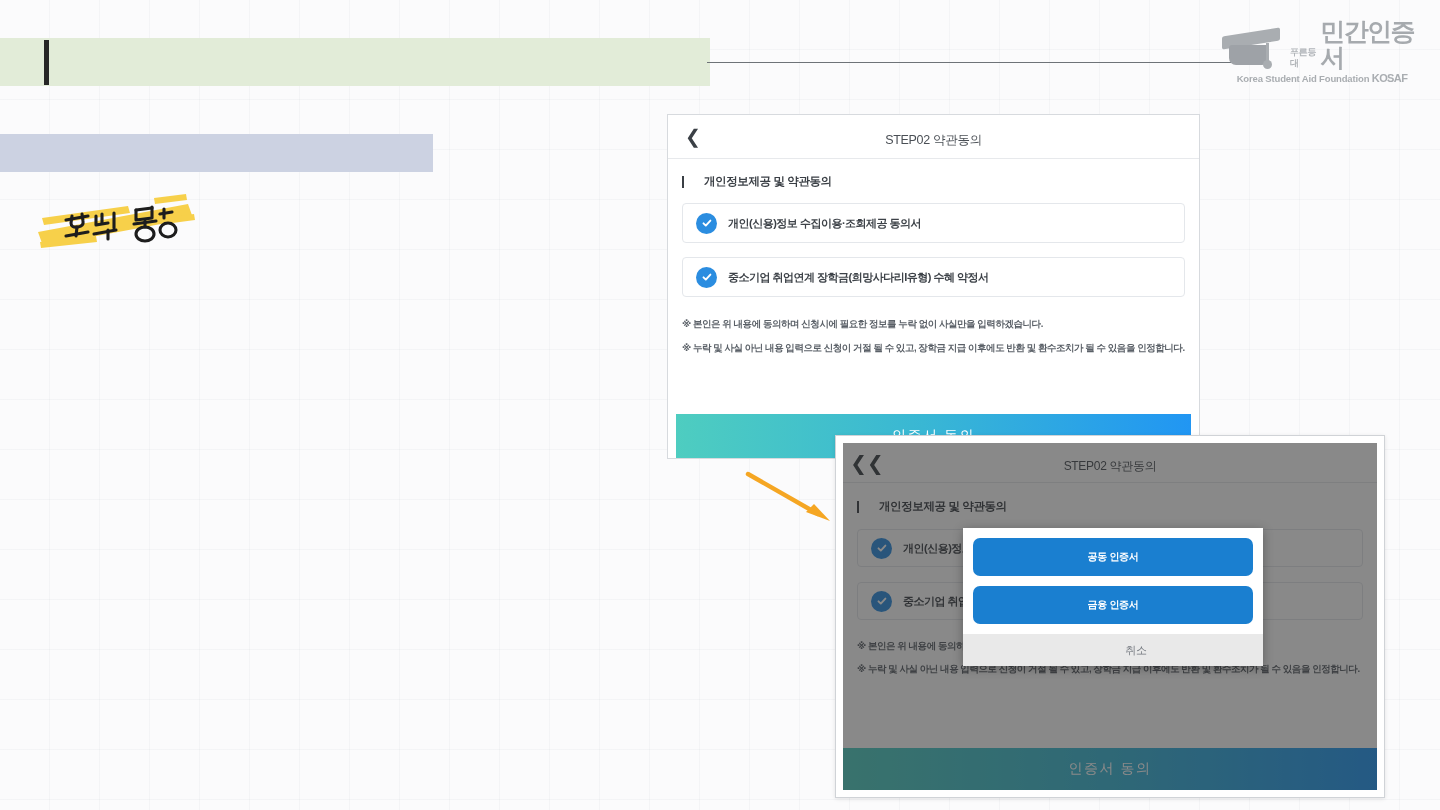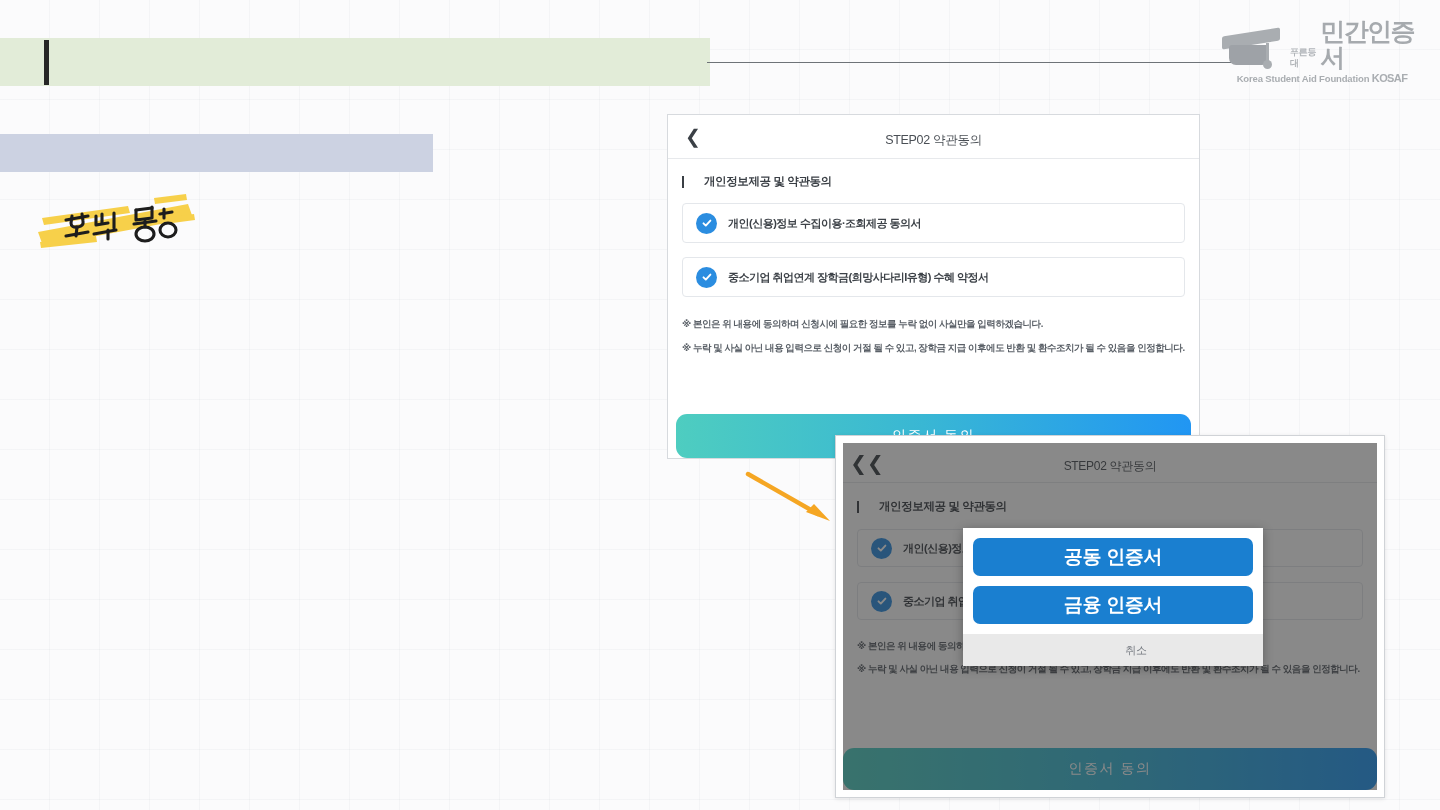--- a/index.html
+++ b/index.html
@@ -264,21 +264,20 @@
   .submit-button {
     background: linear-gradient(to right, #4ecdc0 0%, #39b7d4 48%, #2196f3 100%);
     display: flex;
     align-items: center;
     justify-content: center;
     font-size: 14px;
     color: #ffffff;
     letter-spacing: 1.5px;
     font-weight: normal;
     box-sizing: border-box;
-    border-radius: 11px;
   }
 
   
   #phone-one {
     left: 667px;
     top: 114px;
     width: 533px;
     height: 345px;
     border: 1px solid #d7dade;
     overflow: hidden;
@@ -352,21 +351,21 @@
     box-sizing: border-box;
   }
   .sheet-btn {
     display: flex;
     align-items: center;
     justify-content: center;
     height: 38px;
     background: #1a7fd0;
     border-radius: 7px;
     color: #ffffff;
-    font-size: 19px;
+    font-size: 10px;
     font-weight: bold;
     letter-spacing: -0.3px;
     margin-bottom: 10px;
     box-sizing: border-box;
   }
   .sheet-cancel {
     display: flex;
     align-items: center;
     justify-content: center;
     height: 32px;

